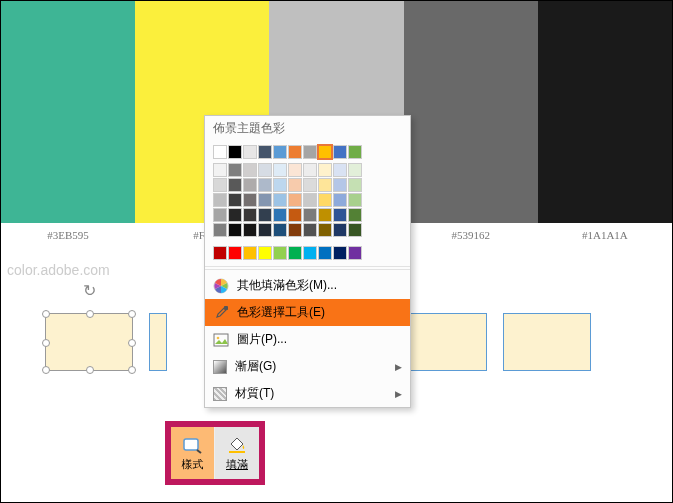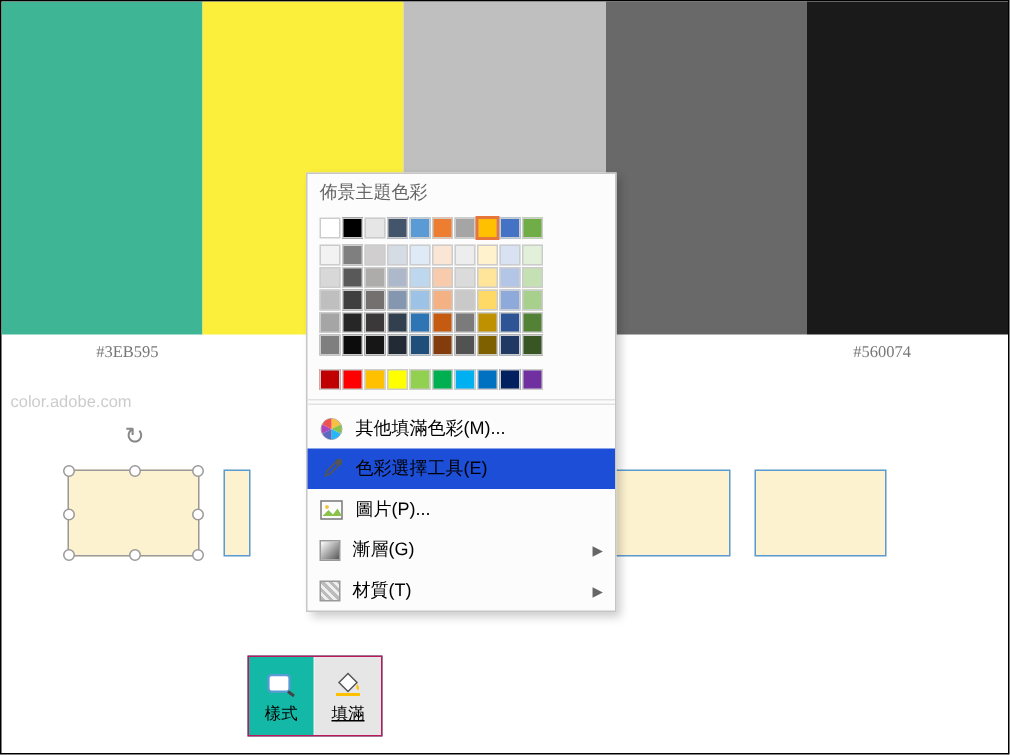--- a/index.html
+++ b/index.html
@@ -1,59 +1,60 @@
 <!DOCTYPE html>
 <html><head>
 <meta charset="utf-8">
 <style>
 *{box-sizing:border-box;margin:0;padding:0;font-family:"Microsoft YaHei",sans-serif;}
 body{width:673px;height:503px;background:#fff;position:relative;overflow:hidden;border:1px solid #000;}
 .palette{display:flex;height:222px;}
 .swatch{flex:1;}
 .labels{display:flex;height:24px;align-items:center;}
 .label{flex:1;text-align:center;font-size:11px;color:#777;font-family:Georgia,serif;}
-.credit{position:absolute;left:6px;top:261px;font-size:11px;color:#ccc;}
+.credit{position:absolute;left:6px;top:261px;font-size:14px;color:#ccc;}
 .shape-area{position:absolute;left:44px;top:312px;}
 .shape{position:absolute;width:88px;height:58px;background:#fdf2cf;border:1px solid #5b9bd5;}
 .selected{border:1px solid #999;}
 .handle{position:absolute;width:8px;height:8px;background:#fff;border:1px solid #999;border-radius:50%;}
 .rot{position:absolute;width:16px;height:16px;left:38px;top:-32px;color:#888;}
-.toolbar{position:absolute;left:164px;top:436px;display:flex;background:#14b8a6;border:1px solid #be185d;}
+.toolbar{position:absolute;left:164px;top:420px;display:flex;background:#fdba74;border:6px solid #be185d;}
 .tbtn{width:44px;height:52px;display:flex;flex-direction:column;align-items:center;justify-content:center;font-size:11px;gap:2px;border-right:1px solid #eee;}
 .tbtn:last-child{border-right:none;}
 .tbtn.active{background:#e6e6e6;text-decoration:underline;}
 .tbtn .icn{width:20px;height:20px;display:flex;align-items:center;justify-content:center;}
 .popup{position:absolute;left:203px;top:114px;width:207px;background:#fcfcfc;border:1px solid #c6c6c6;box-shadow:3px 3px 6px rgba(0,0,0,0.2);font-size:12px;}
 .popup-header{padding:4px 8px;color:#666;font-size:12px;}
 .color-grid{padding:4px 8px;}
 .color-row{display:flex;gap:1px;margin-bottom:1px;}
 .cbox{width:14px;height:14px;border:1px solid #ccc;}
 .cbox.sel{outline:2px solid #e8763a;outline-offset:-1px;}
 .std-row{display:flex;gap:1px;padding:4px 8px;}
 .menu-item{display:flex;align-items:center;gap:8px;padding:5px 8px;cursor:default;}
-.menu-item.hl{background:#1d4ed8;}
+.menu-item.hl{background:#f97316;}
 .menu-arrow{margin-left:auto;font-size:9px;color:#666;}
 .micon{width:16px;height:16px;display:flex;align-items:center;justify-content:center;}
 hr.sep{border:none;border-top:1px solid #e2e2e2;margin:2px 0;}
 </style>
 </head>
 <body>
 
 <div class="palette">
   <div class="swatch" style="background:#3EB595"></div>
   <div class="swatch" style="background:#FBEF3C"></div>
   <div class="swatch" style="background:#BFBFBF"></div>
   <div class="swatch" style="background:#696969"></div>
   <div class="swatch" style="background:#1A1A1A"></div>
 </div>
 <div class="labels">
   <div class="label">#3EB595</div>
   <div class="label">#FE</div>
   <div class="label"></div>
-  <div class="label">#560074</div>
+  <div class="label">#539162</div>
+  <div class="label">#1A1A1A</div>
 </div>
 <div class="credit">color.adobe.com</div>
 
 <div class="shape-area">
   <div class="rot">↻</div>
   <div class="shape selected" style="left:0;top:0;">
     <div class="handle" style="left:-4px;top:-4px"></div>
     <div class="handle" style="left:40px;top:-4px"></div>
     <div class="handle" style="right:-4px;top:-4px"></div>
     <div class="handle" style="left:-4px;top:25px"></div>

